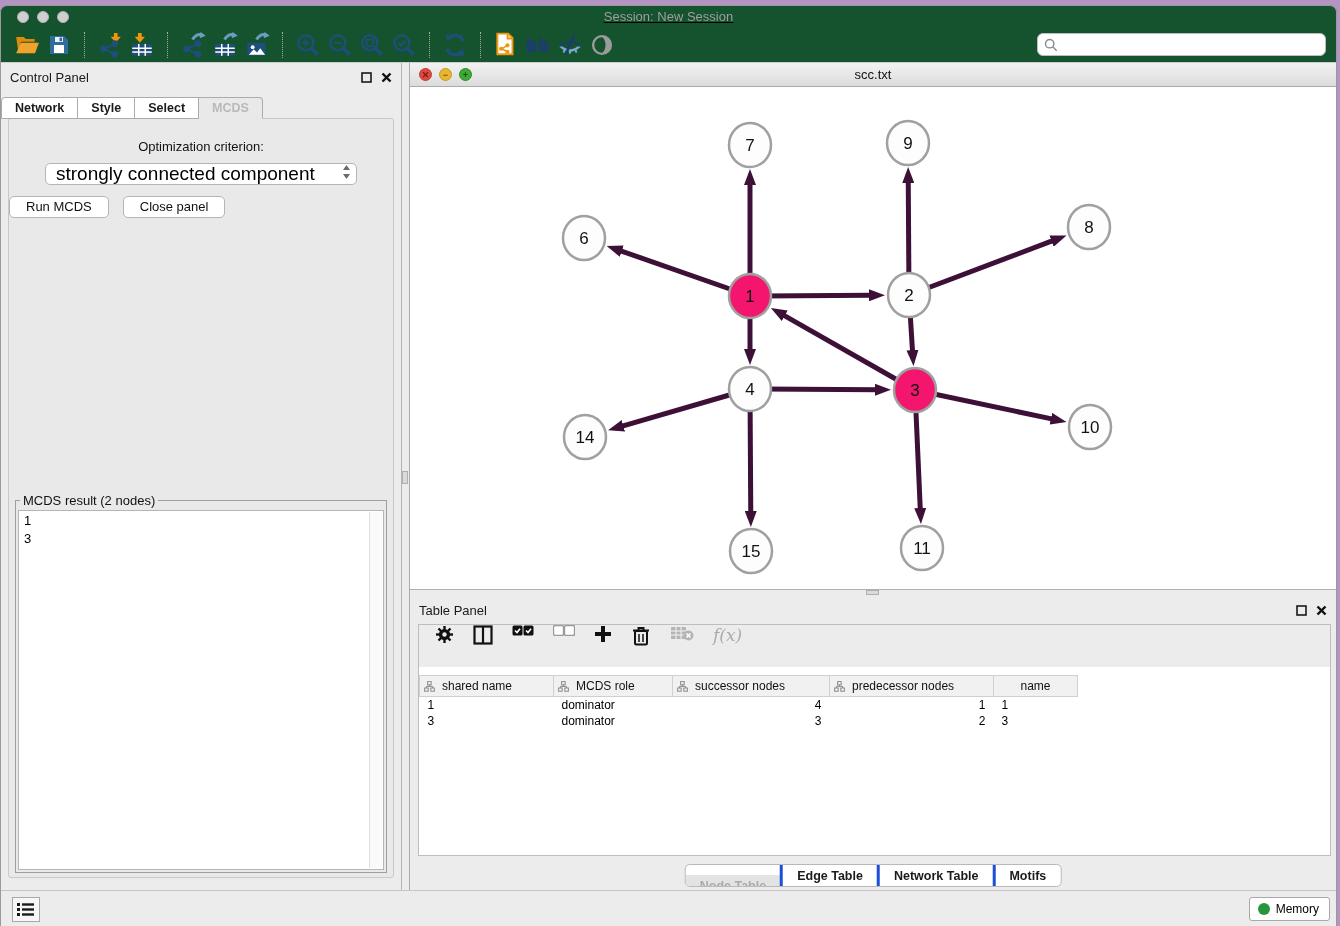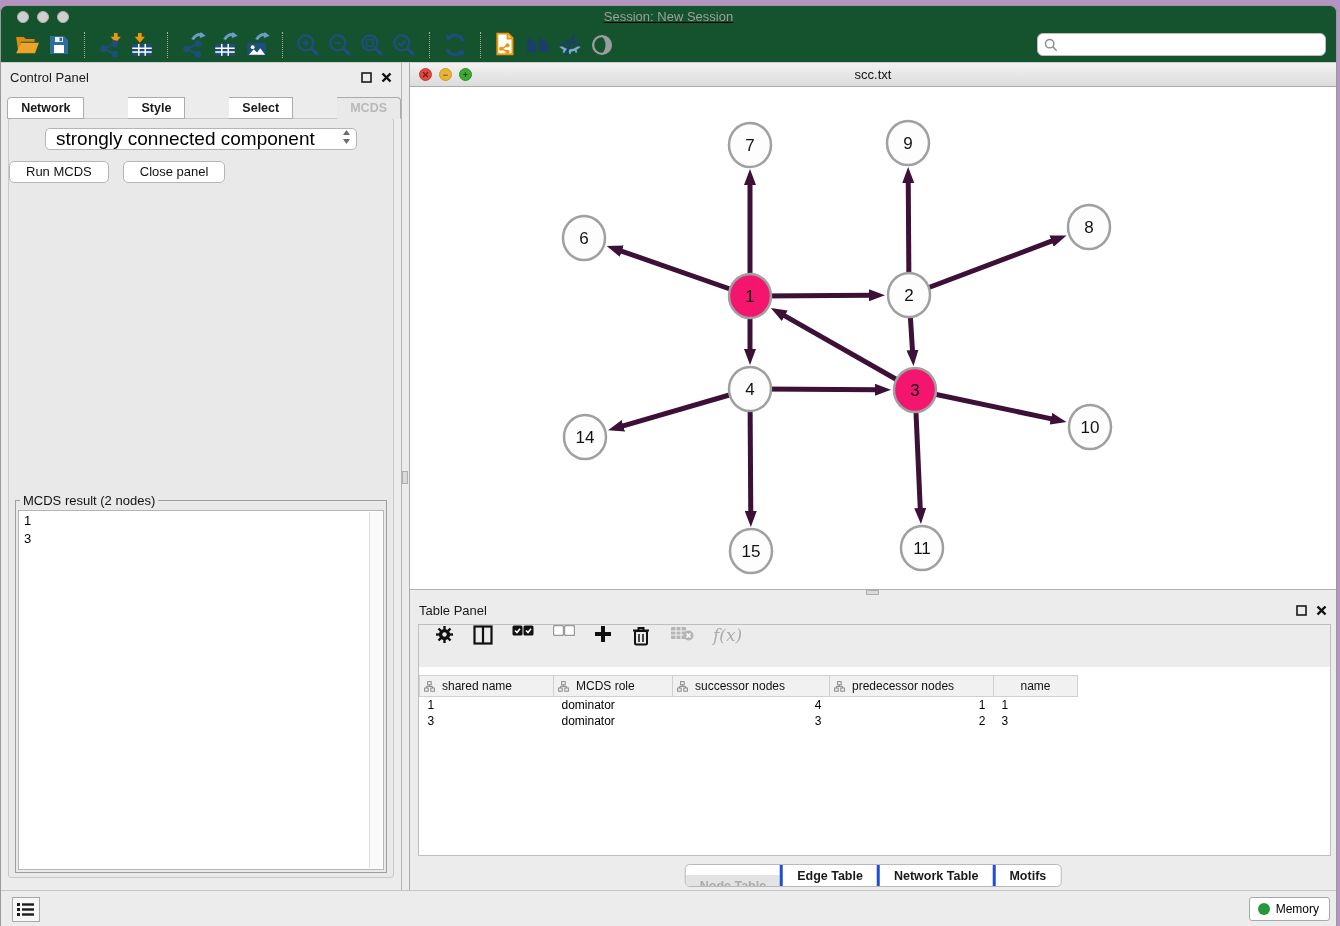--- a/index.html
+++ b/index.html
@@ -24,21 +24,21 @@
   .tb-search input { border:none; outline:none; flex:1; font-size:13px; background:transparent; margin-left:4px; }
 
   
   .main { position:absolute; top:57px; bottom:36px; left:0; right:0; display:flex; }
 
   
   .cpanel { width:400px; position:relative; background:#ECECEC; }
   .panel-head { height:28px; display:flex; align-items:center; padding:0 9px; }
   .panel-head .ph-title { font-size:13px; color:#1A1A1A;text-align:center; }
   .ph-icons { margin-left:auto; display:flex; gap:9px; align-items:center; }
-  .cp-tabs { display:flex; justify-content:flex-end; position:relative; z-index:2; margin-top:6px;gap:44px; }
+  .cp-tabs { display:flex; justify-content:flex-start; position:relative; z-index:2; margin-top:6px; }
   .cp-tab { height:22px; line-height:21px; padding:0 13px; font-size:12.5px; font-weight:bold; color:#1A1A1A;
             background:#fff; border:1px solid #ABABAB; border-left:none; }
   .cp-tab:first-child { border-left:1px solid #ABABAB; border-radius:4px 0 0 0; }
   .cp-tab.active { background:#E9E9E9; color:#B9B9B9; border-radius:0 4px 0 0; border-bottom:1px solid #E9E9E9; }
   .cp-content { position:absolute; left:7px; right:7px; top:56px; bottom:12px; background:#E9E9E9;
                 border:1px solid #C9C9C9; border-radius:3px; margin-top:-1px; }
   .opt-label { text-align:center; margin-top:20px; font-size:13px; color:#111; }
   .cp-select { width:312px; height:22px; margin:9px auto 0; background:#fff; border:1px solid #B5B5B5;
                border-radius:5px; display:flex; align-items:center; padding:0 4px 0 10px; font-size:19px; }
   .cp-select .stepper { margin-left:auto; }
@@ -295,20 +295,21 @@
             </svg>
         </span>
       </div>
       <div class="cp-tabs">
         <div class="cp-tab">Network</div>
         <div class="cp-tab">Style</div>
         <div class="cp-tab">Select</div>
         <div class="cp-tab active">MCDS</div>
       </div>
       <div class="cp-content">
+        <div class="opt-label">Optimization criterion:</div>
         <div class="cp-select">
           <span>strongly connected component</span>
           <span class="stepper">
             <svg width="11" height="16" viewBox="0 0 11 16">
                 <path d="M5.5 1L9 6H2z" fill="#6B6B6B"></path>
                 <path d="M5.5 15L2 10h7z" fill="#6B6B6B"></path>
               </svg>
           </span>
         </div>
         <div class="cp-buttons">

